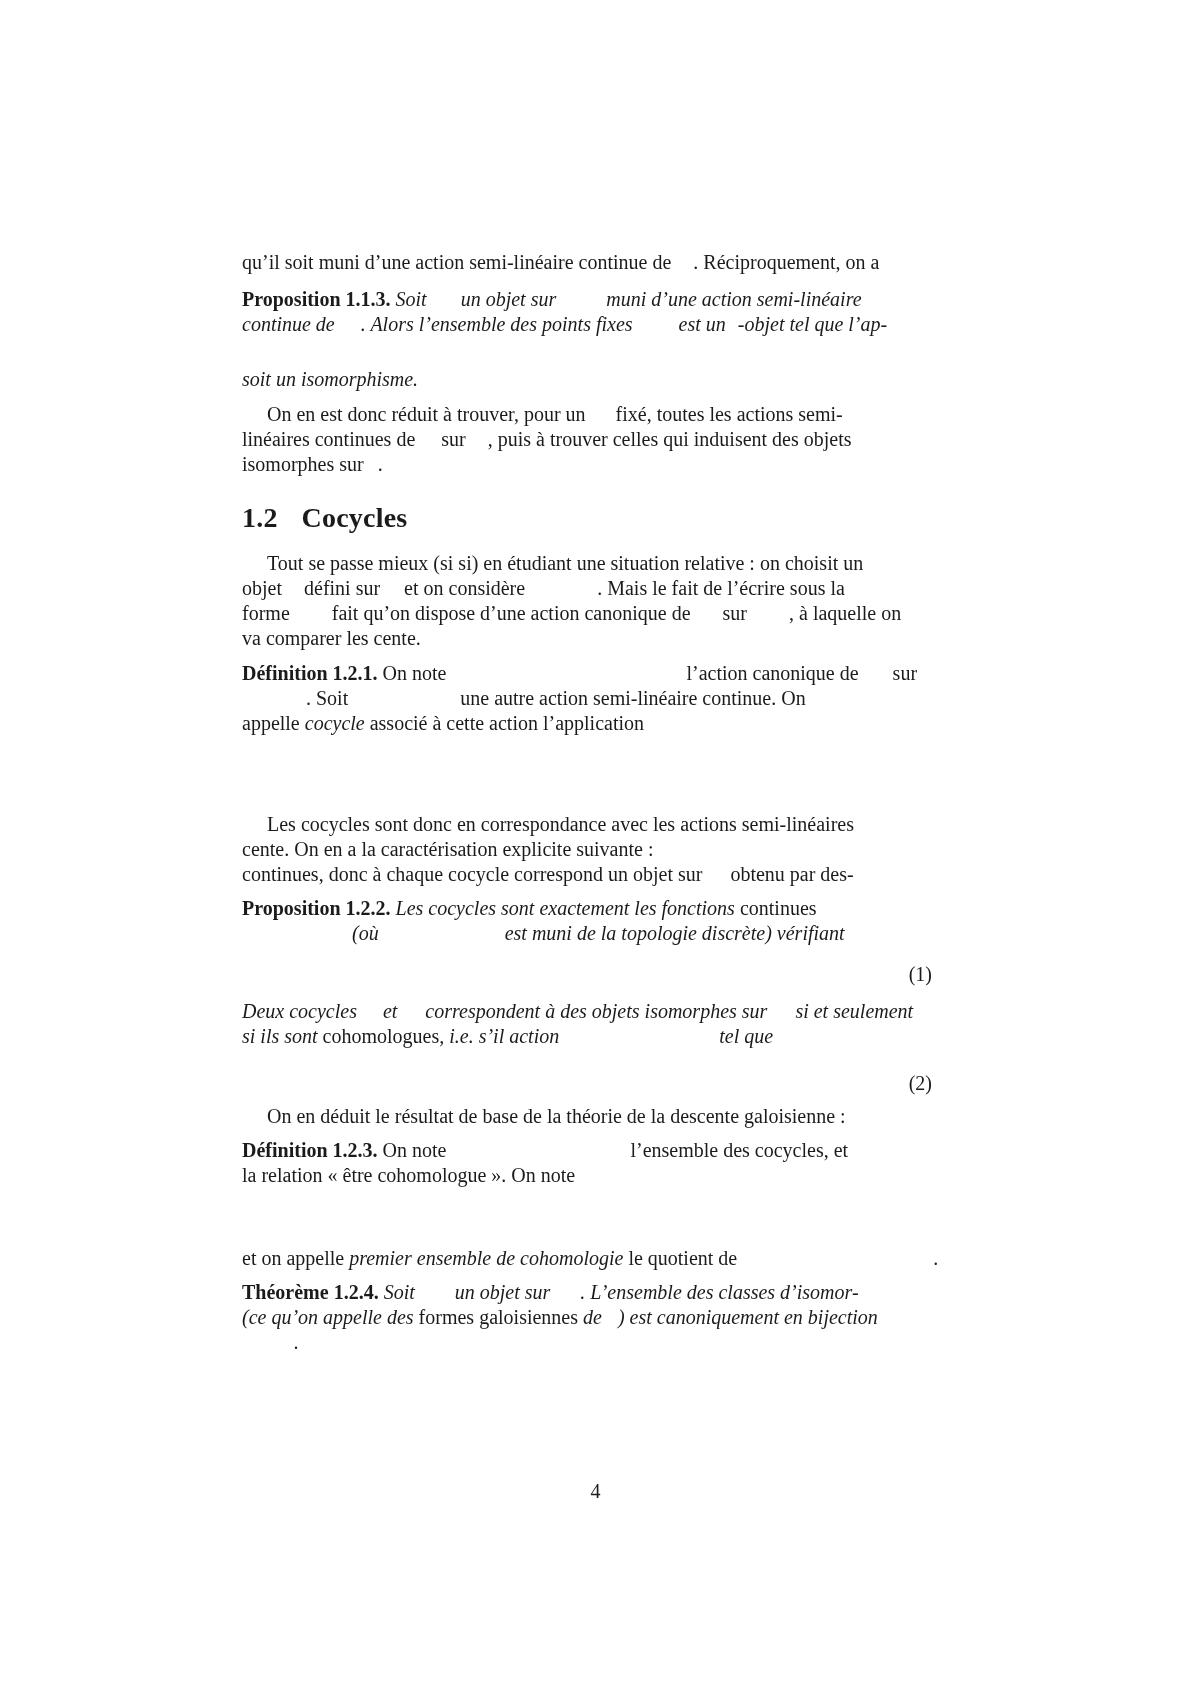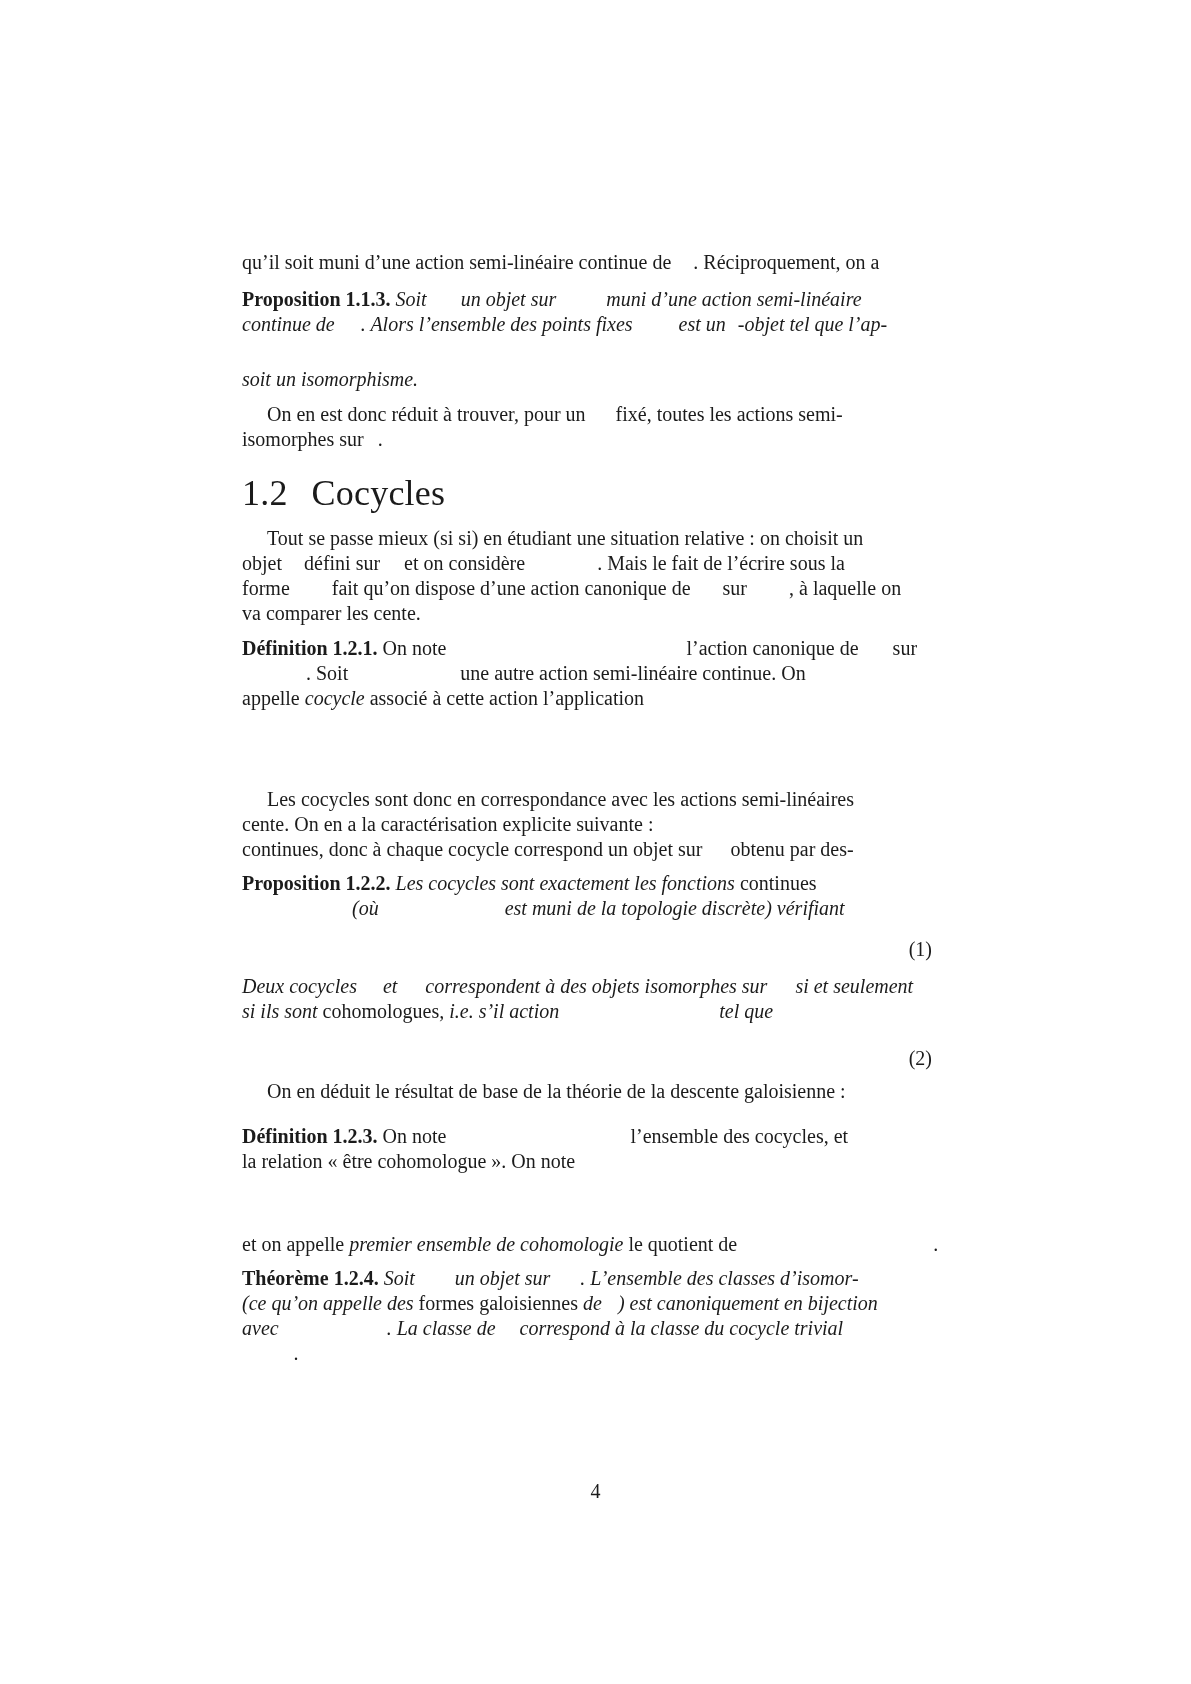--- a/index.html
+++ b/index.html
@@ -8,21 +8,21 @@
     font-family:"Liberation Serif", serif; color:#1b1b1b; overflow:hidden;
   }
   .content { position:absolute; left:242px; top:250px; width:716px; font-size:20px; line-height:25px; }
   .para { }
   .line { height:25px; white-space:nowrap; }
   .para.indent .line:first-child { padding-left:25px; }
   .r { font-style:normal; }
   .i { font-style:italic; }
   .b { font-weight:bold; }
   .gap { display:inline-block; height:1px; vertical-align:baseline; }
-  .h2 { font-size:36px; font-weight:normal; line-height:34px; letter-spacing:0.2px; }
+  .h2 { font-size:28px; font-weight:bold; line-height:34px; letter-spacing:0.2px; }
   .h2 .num { margin-right:24px; }
   .eqnum { text-align:right; padding-right:26px; height:25px; }
   .pagefoot { position:absolute; top:1480px; left:0; width:1191px; text-align:center;
               font-family:"Liberation Serif", serif; font-size:20px; color:#1b1b1b; }
 </style>
 </head>
 <body>
 
 <div class="page">
   <div class="content" id="doc-content">
@@ -31,20 +31,21 @@
       </div>
       <div class="para" style="margin-top: 12px;">
         <div class="line"><span class="b">Proposition 1.1.3.</span><span class="i"> Soit</span><span class="gap" style="width: 34px;"></span><span class="i">un objet sur</span><span class="gap" style="width: 50px;"></span><span class="i">muni d’une action semi-linéaire</span></div>
         <div class="line"><span class="i">continue de</span><span class="gap" style="width: 26px;"></span><span class="i">. Alors l’ensemble des points fixes</span><span class="gap" style="width: 46px;"></span><span class="i">est un</span><span class="gap" style="width: 12px;"></span><span class="i">-objet tel que l’ap-</span></div>
       </div>
       <div class="para" style="margin-top: 30px;">
         <div class="line"><span class="i">soit un isomorphisme.</span></div>
       </div>
       <div class="para indent" style="margin-top: 10px;">
         <div class="line"><span class="r">On en est donc réduit à trouver, pour un</span><span class="gap" style="width: 30px;"></span><span class="r">fixé, toutes les actions semi-</span></div>
+        <div class="line"><span class="r">linéaires continues de</span><span class="gap" style="width: 26px;"></span><span class="r">sur</span><span class="gap" style="width: 22px;"></span><span class="r">, puis à trouver celles qui induisent des objets</span></div>
         <div class="line"><span class="r">isomorphes sur</span><span class="gap" style="width: 14px;"></span><span class="r">.</span></div>
       </div>
       <div class="h2" style="margin-top: 24px;"><span class="num">1.2</span><span>Cocycles</span></div>
       <div class="para indent" style="margin-top: 16px;">
         <div class="line"><span class="r">Tout se passe mieux (si si) en étudiant une situation relative : on choisit un</span></div>
         <div class="line"><span class="r">objet</span><span class="gap" style="width: 22px;"></span><span class="r">défini sur</span><span class="gap" style="width: 24px;"></span><span class="r">et on considère</span><span class="gap" style="width: 72px;"></span><span class="r">. Mais le fait de l’écrire sous la</span></div>
         <div class="line"><span class="r">forme</span><span class="gap" style="width: 42px;"></span><span class="r">fait qu’on dispose d’une action canonique de</span><span class="gap" style="width: 32px;"></span><span class="r">sur</span><span class="gap" style="width: 42px;"></span><span class="r">, à laquelle on</span></div>
         <div class="line"><span class="r">va comparer les cente.</span></div>
       </div>
       <div class="para" style="margin-top: 10px;">
@@ -63,28 +64,27 @@
       </div>
       <div class="eqnum" style="margin-top: 16px;">(1)</div>
       <div class="para" style="margin-top: 12px;">
         <div class="line"><span class="i">Deux cocycles</span><span class="gap" style="width: 26px;"></span><span class="i">et</span><span class="gap" style="width: 28px;"></span><span class="i">correspondent à des objets isomorphes sur</span><span class="gap" style="width: 28px;"></span><span class="i">si et seulement</span></div>
         <div class="line"><span class="i">si ils sont </span><span class="r">cohomologues</span><span class="i">, i.e. s’il action</span><span class="gap" style="width: 160px;"></span><span class="i">tel que</span></div>
       </div>
       <div class="eqnum" style="margin-top: 22px;">(2)</div>
       <div class="para indent" style="margin-top: 8px;">
         <div class="line"><span class="r">On en déduit le résultat de base de la théorie de la descente galoisienne :</span></div>
       </div>
-      <div class="para" style="margin-top: 20px;">
+      <div class="para" style="margin-top: 9px;">
         <div class="line"><span class="b">Définition 1.2.3.</span><span class="r"> On note</span><span class="gap" style="width: 184px;"></span><span class="r">l’ensemble des cocycles, et</span></div>
         <div class="line"><span class="r">la relation « être cohomologue ». On note</span></div>
       </div>
       <div class="para" style="margin-top: 58px;">
         <div class="line"><span class="r">et on appelle </span><span class="i">premier ensemble de cohomologie</span><span class="r"> le quotient de</span><span class="gap" style="width: 196px;"></span><span class="r">.</span></div>
       </div>
       <div class="para" style="margin-top: 9px;">
         <div class="line"><span class="b">Théorème 1.2.4.</span><span class="i"> Soit</span><span class="gap" style="width: 40px;"></span><span class="i">un objet sur</span><span class="gap" style="width: 30px;"></span><span class="i">. L’ensemble des classes d’isomor-</span></div>
         <div class="line"><span class="i">(ce qu’on appelle des </span><span class="r">formes galoisiennes</span><span class="i"> de</span><span class="gap" style="width: 16px;"></span><span class="i">) est canoniquement en bijection</span></div>
-        <div class="line"><span class="i">avec</span><span class="gap" style="width: 108px;"></span><span class="i">. La classe de</span><span class="gap" style="width: 24px;"></span><span class="i">correspond à la classe du cocycle trivial</span></div>
         <div class="line"><span class="gap" style="width: 52px;"></span><span class="i">.</span></div>
       </div>
     </div>
   <div class="pagefoot">4</div>
 </div>
 
 </body></html>

